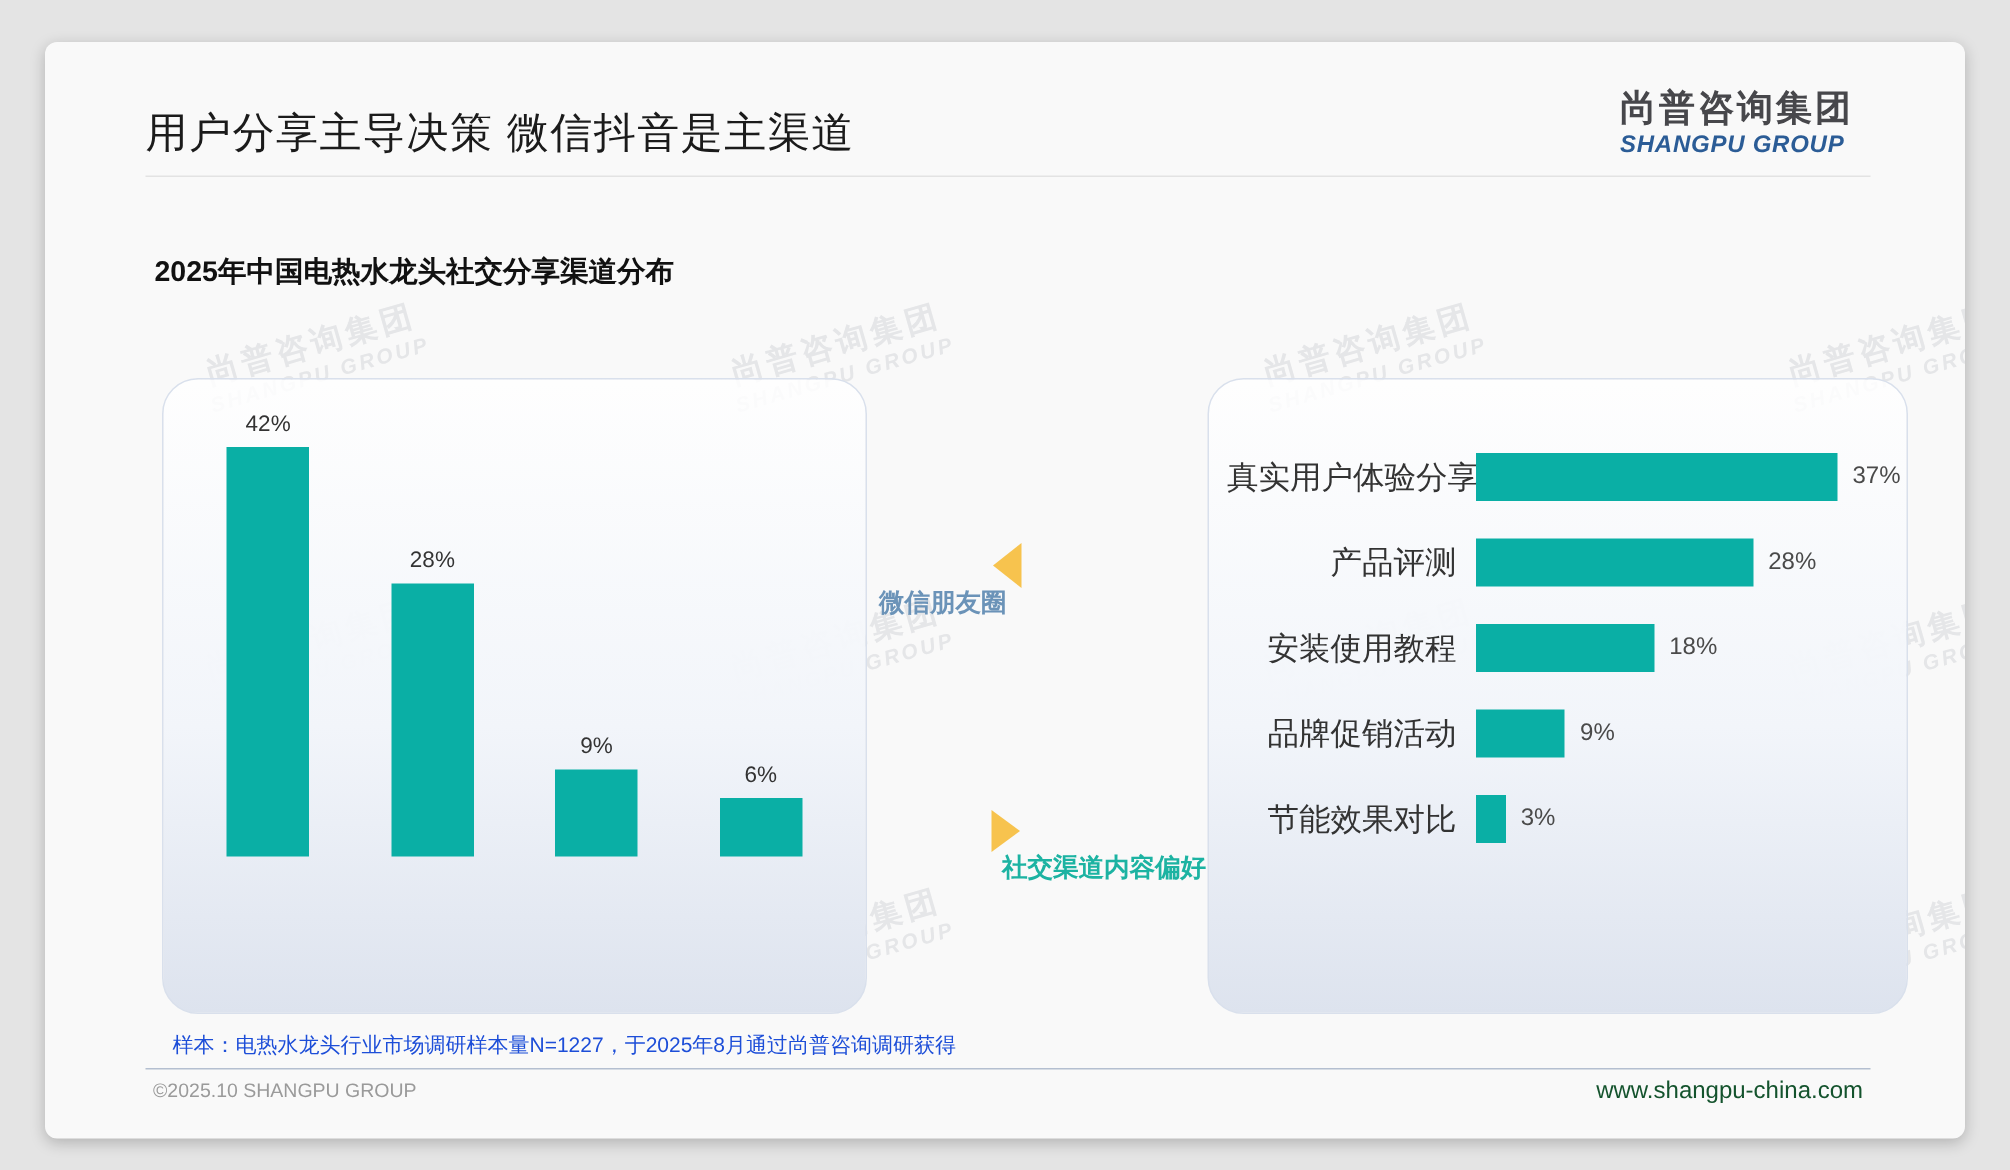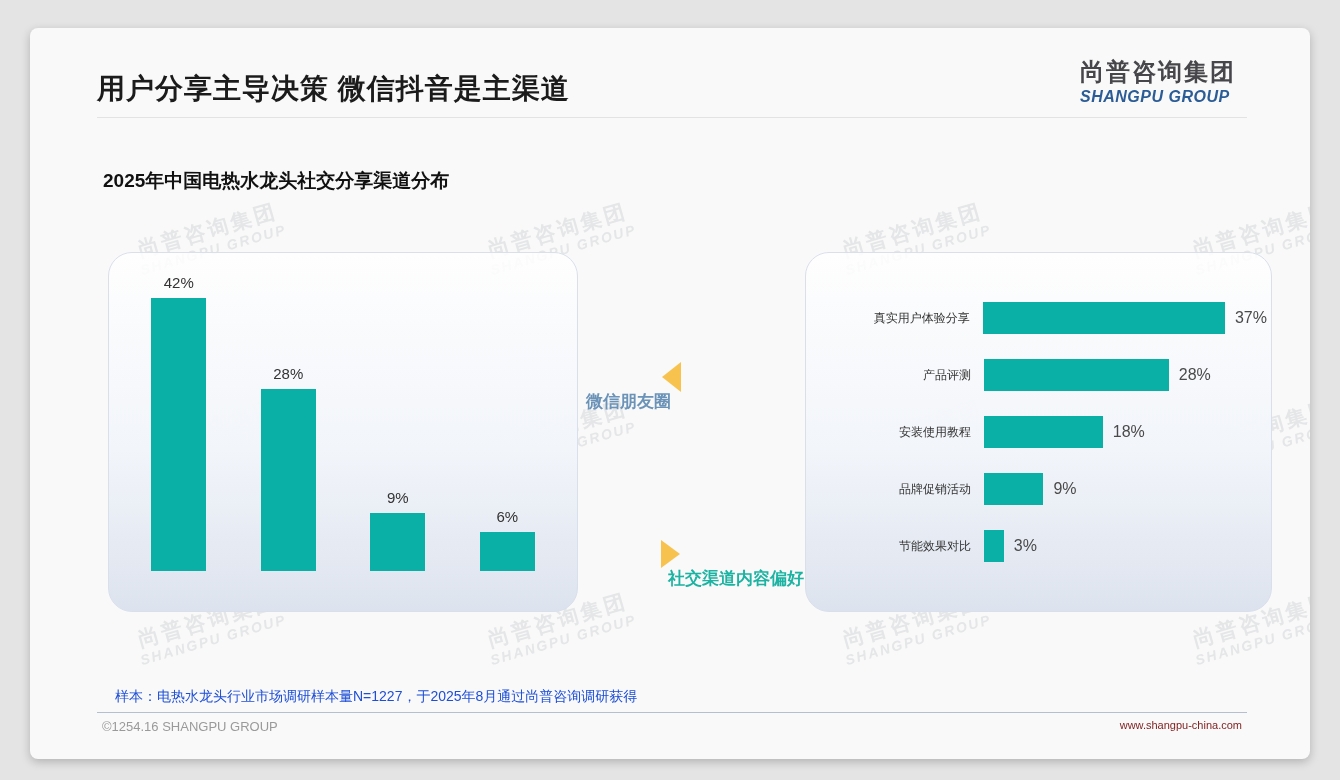--- a/index.html
+++ b/index.html
@@ -20,74 +20,74 @@
     position:absolute; width:170px; text-align:center;
     transform:rotate(-16deg);
     color:rgba(125,130,145,0.16);
     pointer-events:none; line-height:1.15;
   }
   .wm .l1 { font-size:21px; font-weight:700; letter-spacing:3px; white-space:nowrap; }
   .wm .l2 { font-size:14px; font-weight:700; letter-spacing:2px; font-style:italic; white-space:nowrap; }
 
   .main-title {
     position:absolute; left:67px; top:42px;
-    font-size:28px; font-weight:700; color:#1b1b1b; letter-spacing:1px;
+    font-size:28px; font-weight:400; color:#1b1b1b; letter-spacing:1px;
     white-space:nowrap;
   }
   .title-rule { position:absolute; left:67px; top:89px; width:1150px; height:1px; background:#e3e3e3; }
 
   .logo { position:absolute; top:28px; left:1050px; width:160px; text-align:left; }
   .logo-cn { font-size:24px; font-weight:700; color:#47474b; letter-spacing:2px; white-space:nowrap; }
   .logo-en { font-size:16px; font-weight:700; font-style:italic; color:#2b5c96; letter-spacing:0.5px; white-space:nowrap; }
 
   .section-title { position:absolute; font-size:19px; font-weight:700; color:#111; white-space:nowrap; }
   .section-title.left  { left:73px;  top:140px; }
   .section-title.right { left:712px; top:140px; }
 
   .panel {
-    position:absolute; top:224px; height:360px; border-radius:24px;
+    position:absolute; top:224px; height:424px; border-radius:24px;
     background:linear-gradient(180deg, rgba(255,255,255,0.85) 0%, #f2f5fa 55%, #dde3ee 100%);
     border:1px solid #d9e0ec;
   }
   .panel.left  { left:78px;  width:470px; }
   .panel.right { left:775px; width:467px; }
 
   
   .vplot { position:absolute; left:15px; top:10px; width:438px; height:308px; display:flex; align-items:flex-end; }
   .vcol  { flex:1; display:flex; flex-direction:column; align-items:center; justify-content:flex-end; height:100%; }
   .vval  { font-size:15px; color:#333; margin-bottom:7px; }
   .vbar  { width:55px; }
   .vcats { position:absolute; left:15px; top:330px; width:438px; display:flex; }
   .vcat  { flex:1; text-align:center; font-size:16px; color:#333; white-space:nowrap; }
 
   
   .hplot { position:absolute; left:12px; top:49px; right:4px; }
   .hrow  { display:flex; align-items:center; height:32px; margin-bottom:25px; }
   .hrow:last-child { margin-bottom:0; }
-  .hlabel{ width:166px; text-align:right; padding-right:13px; font-size:12px; color:#333; white-space:nowrap; }
+  .hlabel{ width:166px; text-align:right; padding-right:13px; font-size:21px; color:#333; white-space:nowrap; }
   .hbar  { height:32px; }
   .hval  { margin-left:10px; font-size:16px; color:#4a4a4a; }
 
   
   .arrow-left {
     position:absolute; left:632px; top:334px; width:0; height:0;
     border-top:15px solid transparent; border-bottom:15px solid transparent;
   }
   .arrow-right {
     position:absolute; left:631px; top:512px; width:0; height:0;
     border-top:14px solid transparent; border-bottom:14px solid transparent;
   }
   .mid-label { position:absolute; font-size:17px; font-weight:700; white-space:nowrap; }
   .mid-label.one { left:556px; top:362px; }
   .mid-label.two { left:638px; top:539px; }
 
   .note { position:absolute; left:85px; top:660px; font-size:14px; color:#1d4ed8; white-space:nowrap; }
   .footer-rule { position:absolute; left:67px; top:684px; width:1150px; height:1px; background:#b4bfd0; }
   .footer-left  { position:absolute; left:72px;  top:691px; font-size:13px; color:#9a9a9a; white-space:nowrap; }
-  .footer-right { position:absolute; right:68px; top:691px; font-size:11px; color:#7f1d1d; white-space:nowrap; }
+  .footer-right { position:absolute; right:68px; top:691px; font-size:16px; color:#14532d; white-space:nowrap; }
 </style>
 </head>
 <body>
 
 <div class="slide">
 
   <div>
       <div class="wm" style="left: 95px; top: 190px;">
         <div class="l1">尚普咨询集团</div>
         <div class="l2">SHANGPU GROUP</div>
@@ -199,16 +199,16 @@
       </div>
   </div>
 
   <div class="arrow-left" style="border-right: 19px solid rgb(247, 195, 78);"></div>
   <div class="mid-label one" style="color: rgb(107, 147, 184);">微信朋友圈</div>
   <div class="arrow-right" style="border-left: 19px solid rgb(247, 195, 78);"></div>
   <div class="mid-label two" style="color: rgb(28, 179, 162);">社交渠道内容偏好</div>
 
   <div class="note">样本：电热水龙头行业市场调研样本量N=1227，于2025年8月通过尚普咨询调研获得</div>
   <div class="footer-rule"></div>
-  <div class="footer-left">©1254.16 SHANGPU GROUP</div>
+  <div class="footer-left">©2025.10 SHANGPU GROUP</div>
   <div class="footer-right">www.shangpu-china.com</div>
 
 </div>
 
 </body></html>

